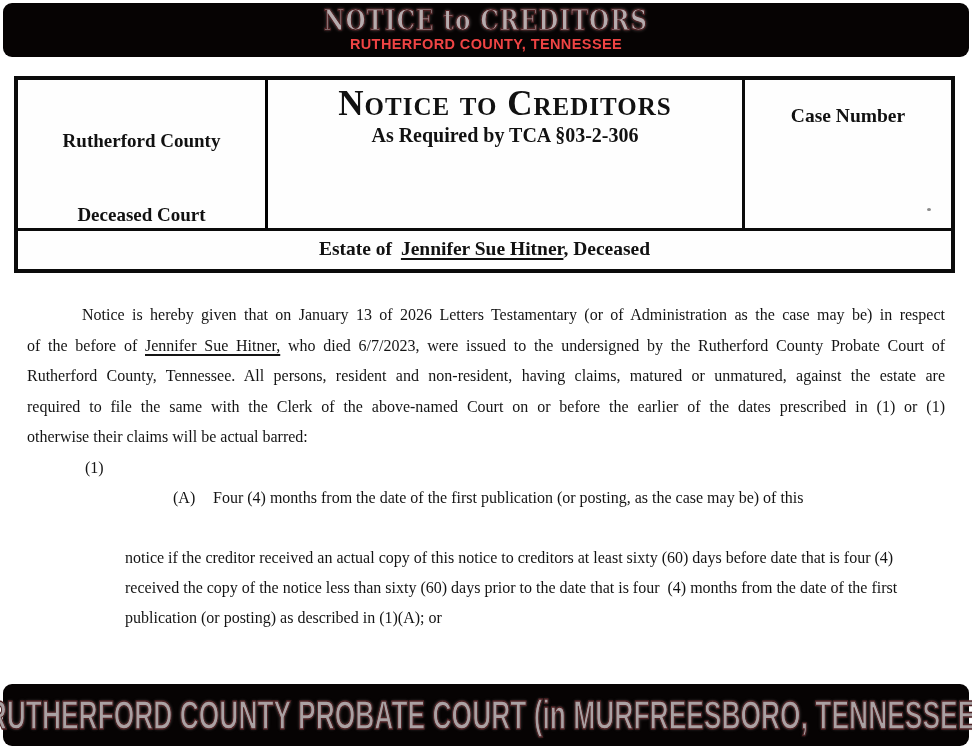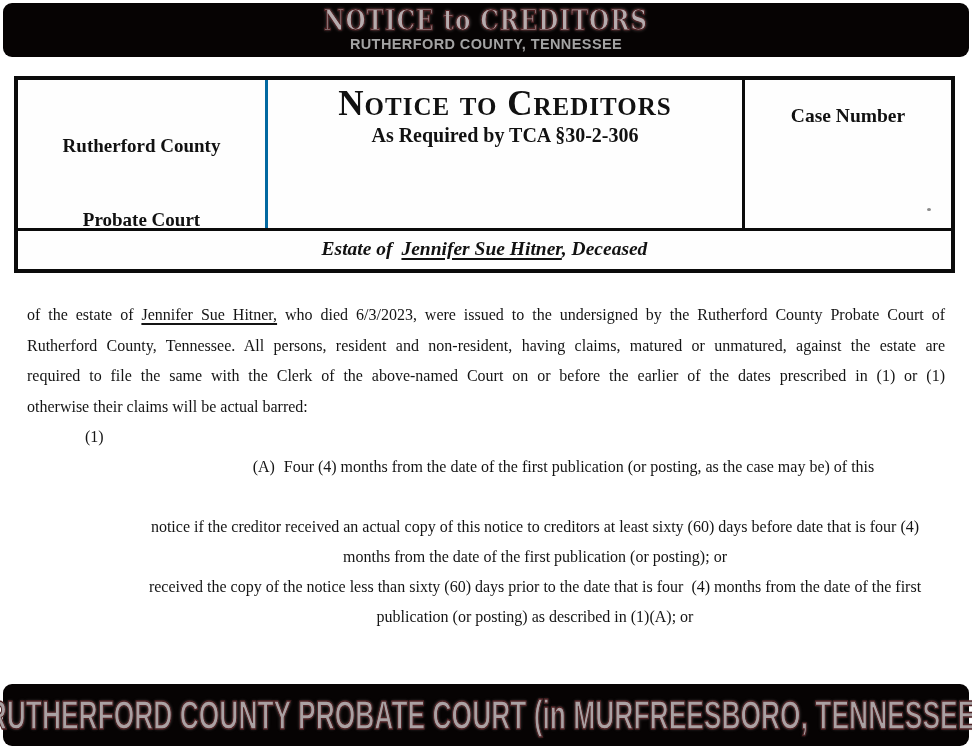--- a/index.html
+++ b/index.html
@@ -35,21 +35,21 @@
     transform: scaleX(0.86);
     transform-origin: center;
     white-space: nowrap;
   }
   .banner-subtitle {
     font-family: "Liberation Sans", sans-serif;
     font-weight: bold;
     font-size: 14.5px;
     line-height: 17px;
     letter-spacing: 0.4px;
-    color: #a3a3a3;
+    color: #ef4444;
     white-space: nowrap;
   }
   .bottom-banner {
     top: 684px;
     height: 62px;
     display: flex;
     align-items: center;
     justify-content: center;
   }
   .bottom-banner-text {
@@ -72,26 +72,25 @@
     width: 941px;
     height: 197px;
     border: 4px solid #0b0b0b;
     display: grid;
     grid-template-columns: 250px 1fr 206px;
     grid-template-rows: 148px 41px;
     background: #fefefe;
   }
   .cell { overflow: hidden; }
   .address-cell {
-    border-right: 3px solid #0369a1;
+    border-right: 3px solid #000000;
     text-align: center;
     font-weight: bold;
     font-size: 19px;
     line-height: 24.5px;
-    padding-top: 5px;
     white-space: pre-wrap;
   }
   .title-cell {
     border-right: 3px solid #0b0b0b;
     text-align: center;
     padding-top: 5px;
   }
   .notice-title {
     font-variant: small-caps;
     font-weight: bold;
@@ -121,21 +120,20 @@
     background: #8a8a8a;
     border-radius: 50%;
   }
   .estate-row {
     grid-column: 1 / span 3;
     border-top: 3px solid #0b0b0b;
     text-align: center;
     font-weight: bold;
     font-size: 19.5px;
     padding-top: 7px;
-    font-style: italic;
   }
   .underlined {
     text-decoration: underline;
     text-underline-offset: 3px;
     text-decoration-thickness: 1.5px;
   }
   .estate-row .underlined { margin-left: 4px; }
 
   
   .doc-body {
@@ -152,75 +150,75 @@
   .indent { padding-left: 55px; }
 
   .list-item { display: flex; }
   .marker {
     flex: none;
     width: 40px;
     margin-left: 58px;
     line-height: 30px;
   }
   .item-content { flex: 1; }
-  .clause-line { line-height: 30px; white-space: pre-wrap; text-align: center; }
+  .clause-line { line-height: 30px; white-space: pre-wrap; }
   .clause-label { display: inline-block; width: 40px; }
 </style>
 </head>
 <body>
 
 <div class="page">
 
   <header class="banner top-banner">
     <div class="banner-title">NOTICE to CREDITORS</div>
     <div class="banner-subtitle">RUTHERFORD COUNTY, TENNESSEE</div>
   </header>
 
   <section class="header-table">
     <div class="cell address-cell">
       <div>Rutherford County</div>
-      <div>Probate Court</div>
+      <div>Deceased Court</div>
       
       
       
       
     </div>
 
     <div class="cell title-cell">
       <div class="notice-title">Notice to Creditors</div>
-      <div class="notice-subtitle">As Required by TCA §30-2-306</div>
+      <div class="notice-subtitle">As Required by TCA §03-2-306</div>
     </div>
 
     <div class="cell case-cell">
       <div>Case Number</div>
       <div class="speck"></div>
     </div>
 
     <div class="estate-row">
       <span>Estate of </span><span class="underlined">Jennifer Sue Hitner</span><span>, Deceased</span>
     </div>
   </section>
 
   <main class="doc-body">
+    <div class="para-line indent justify">Notice is hereby given that on January 13 of 2026 Letters Testamentary (or of Administration as the case may be) in respect</div>
     <div class="para-line justify">
-      <span>of the estate of </span><span class="underlined">Jennifer Sue Hitner,</span><span> who died 6/3/2023, were issued to the undersigned by the Rutherford County Probate Court of</span>
+      <span>of the before of </span><span class="underlined">Jennifer Sue Hitner,</span><span> who died 6/7/2023, were issued to the undersigned by the Rutherford County Probate Court of</span>
     </div>
     <div class="para-line justify">Rutherford County, Tennessee. All persons, resident and non-resident, having claims, matured or unmatured, against the estate are</div>
     <div class="para-line justify">required to file the same with the Clerk of the above-named Court on or before the earlier of the dates prescribed in (1) or (1)</div>
     <div class="para-line">otherwise their claims will be actual barred:</div>
 
     <div class="list-item">
       <div class="marker">(1)</div>
       <div class="item-content">
         <div class="clause">
           <div class="clause-line">
             <span class="clause-label">(A)</span><span>Four (4) months from the date of the first publication (or posting, as the case may be) of this</span>
           </div>
           <div class="clause-line">notice if the creditor received an actual copy of this notice to creditors at least sixty (60) days before date that is four (4)</div>
-          <div class="clause-line">months from the date of the first publication (or posting); or</div>
         </div>
         <div class="clause">
           <div class="clause-line">received the copy of the notice less than sixty (60) days prior to the date that is four  (4) months from the date of the first</div>
           <div class="clause-line">publication (or posting) as described in (1)(A); or</div>
         </div>
       </div>
     </div>
 
   </main>
 

